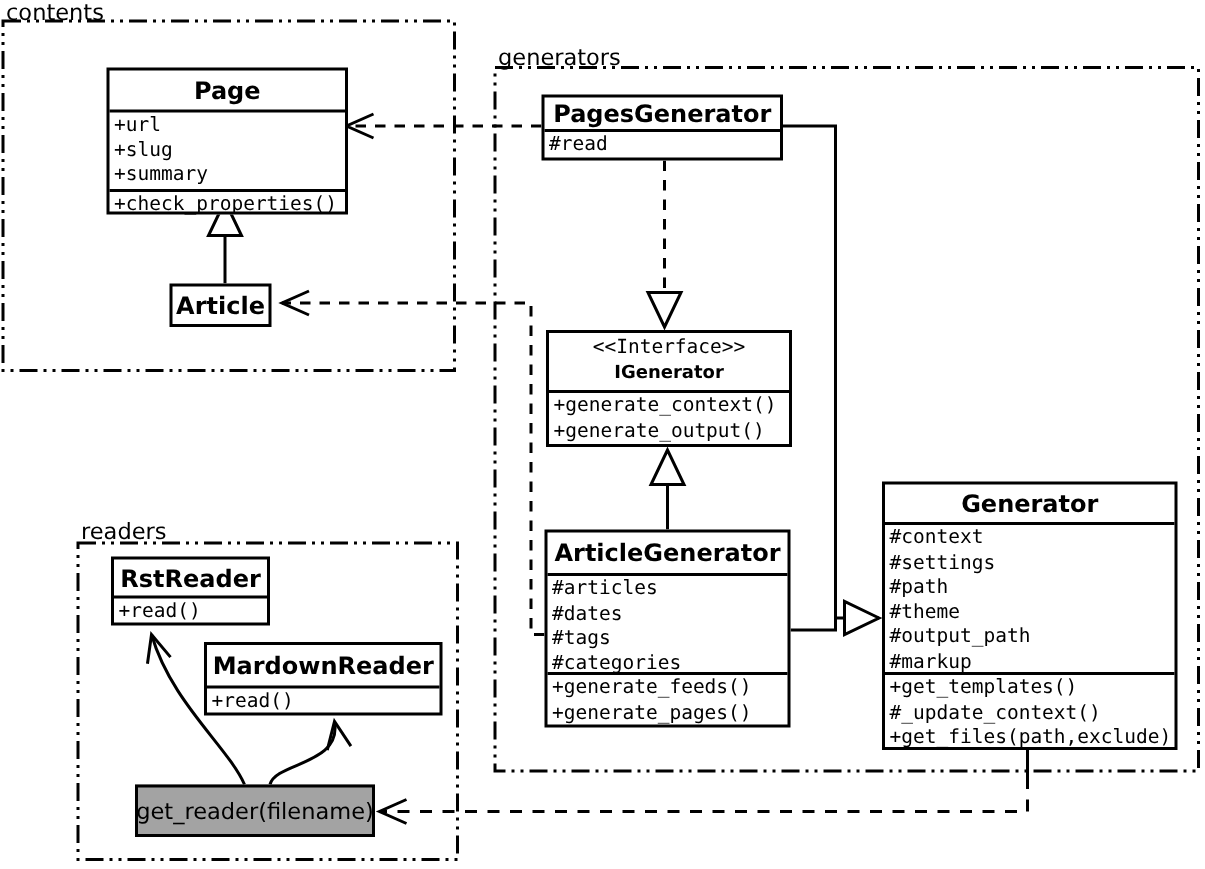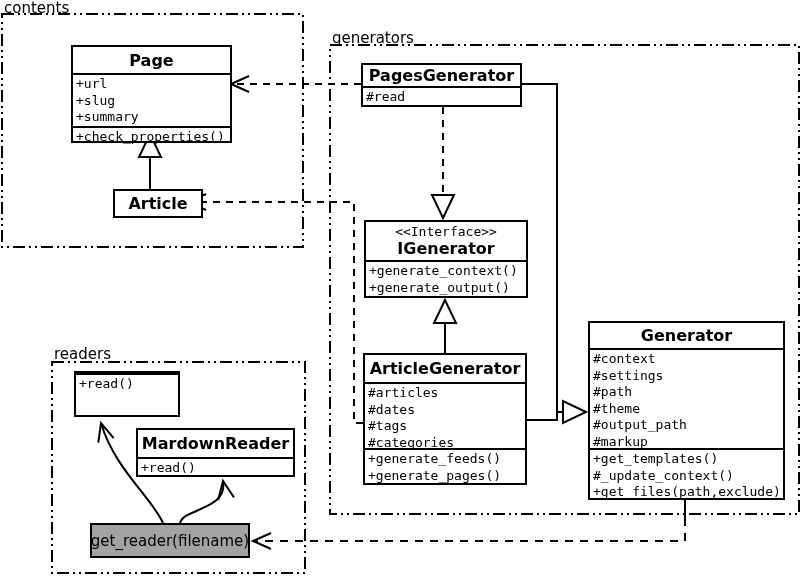--- a/index.html
+++ b/index.html
@@ -16,21 +16,21 @@
     position:absolute;box-sizing:border-box;border:2px solid #000;background:#fff;
   }
   .cls-title{
     box-sizing:border-box;font-weight:bold;font-size:16px;text-align:center;
     display:flex;align-items:center;justify-content:center;white-space:nowrap;
   }
   .stereo{
     font-weight:normal;font-family:"DejaVu Sans Mono","Liberation Mono",monospace;
     font-size:13px;line-height:15px;
   }
-  .titlename{font-size:16px;line-height:19px;}
+  .titlename{font-size:12px;line-height:19px;}
   .sec{
     box-sizing:border-box;border-top:2px solid #000;padding:1px 0 0 3px;overflow:hidden;
   }
   .m{
     font-family:"DejaVu Sans Mono","Liberation Mono",monospace;
     font-size:13px;line-height:16.5px;white-space:pre;
   }
   .plainbox{
     position:absolute;box-sizing:border-box;border:2px solid #000;background:#a3a3a3;
     display:flex;align-items:center;justify-content:center;
@@ -87,21 +87,21 @@
     <div class="sec" style="height:53px">
       <div class="m">+url</div>
       <div class="m">+slug</div>
       <div class="m">+summary</div>
     </div>
     <div class="sec" style="height:19px">
       <div class="m">+check_properties()</div>
     </div>
   </div>
 
-  <div class="cls" style="left:113px;top:189px;width:90px;height:29px">
+  <div class="cls" style="left:113px;top:189px;width:68px;height:29px">
     <div class="cls-title" style="height:25px">Article</div>
   </div>
 
   <div class="cls" style="left:361px;top:63px;width:161px;height:44px">
     <div class="cls-title" style="height:21px">PagesGenerator</div>
     <div class="sec" style="height:19px">
       <div class="m">#read</div>
     </div>
   </div>
 
@@ -141,20 +141,21 @@
       <div class="m">#markup</div>
     </div>
     <div class="sec" style="height:50px">
       <div class="m">+get_templates()</div>
       <div class="m">#_update_context()</div>
       <div class="m">+get_files(path,exclude)</div>
     </div>
   </div>
 
   <div class="cls" style="left:74px;top:371px;width:106px;height:46px">
+    <div class="cls-title" style="height:24px">RstReader</div>
     <div class="sec" style="height:18px">
       <div class="m">+read()</div>
     </div>
   </div>
 
   <div class="cls" style="left:136px;top:428px;width:159px;height:49px">
     <div class="cls-title" style="height:27px">MardownReader</div>
     <div class="sec" style="height:18px">
       <div class="m">+read()</div>
     </div>

